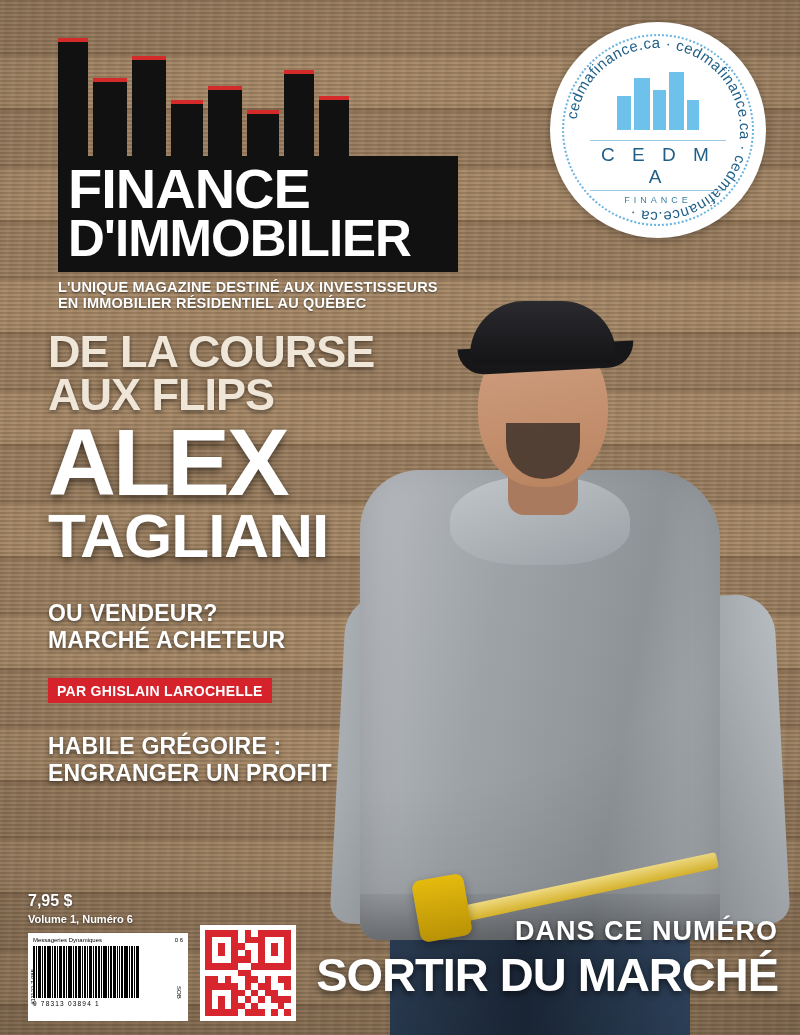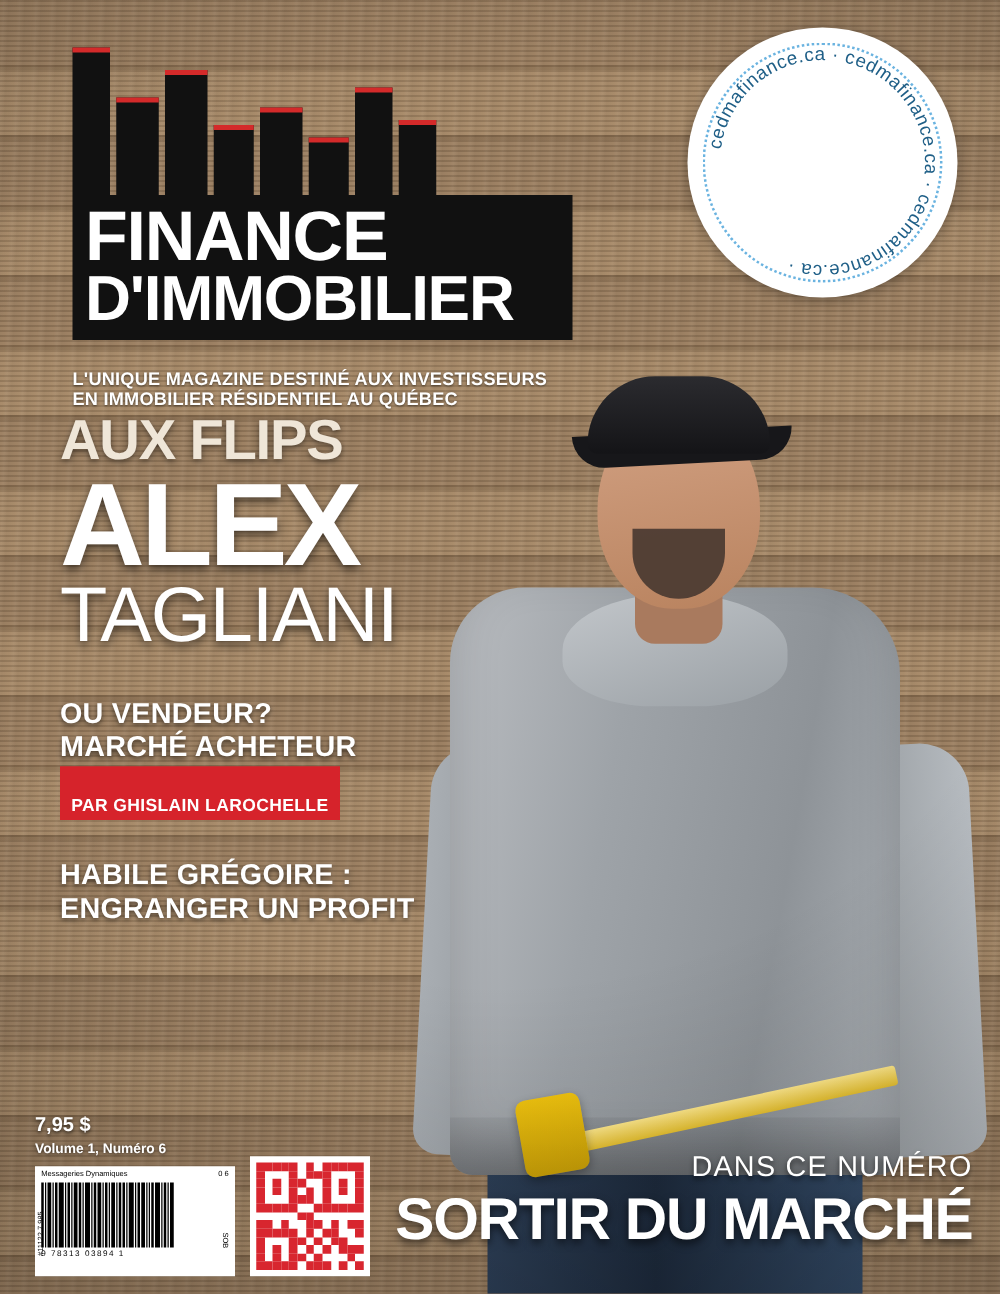--- a/index.html
+++ b/index.html
@@ -106,21 +106,21 @@
   .masthead { position: absolute; left: 58px; top: 36px; width: 400px; }
   .bars { display: flex; align-items: flex-end; gap: 5px; height: 120px; }
   .bar { background: #111; border-top: 4px solid #d42a2a; }
   .logo-block { background: #111; padding: 6px 10px 8px 10px; }
   .logo-line {
     color: #fff; font-weight: 700; letter-spacing: -1px;
     font-size: 56px; line-height: 0.95; white-space: nowrap;
   }
   .logo-line.second { font-size: 51px; }
   .tagline {
-    margin-top: 24px; color: #fff; font-weight: 700; font-size: 14.5px;
+    margin-top: 7px; color: #fff; font-weight: 700; font-size: 14.5px;
     line-height: 1.15; letter-spacing: .2px; text-transform: uppercase;
     text-shadow: 0 1px 2px rgba(0,0,0,.55);
     max-width: 390px;
   }
 
   
   .seal { position: absolute; right: 34px; top: 22px; width: 216px; height: 216px; }
   .seal .disc {
     position: absolute; inset: 0; border-radius: 50%;
     background: #fff; box-shadow: 0 2px 10px rgba(0,0,0,.3);
@@ -143,40 +143,40 @@
   .heads { position: absolute; left: 48px; top: 330px; width: 370px; }
   .kicker {
     color: #efe6d8; font-weight: 700; font-size: 45px; line-height: 0.96;
     letter-spacing: -1px; text-shadow: 0 2px 5px rgba(0,0,0,.5);
   }
   .name1 {
     color: #fff; font-weight: 700; font-size: 94px; line-height: 0.92;
     letter-spacing: -3px; margin-top: 4px; text-shadow: 0 3px 8px rgba(0,0,0,.55);
   }
   .name2 {
-    color: #fff; font-weight: 400; font-size: 62px; line-height: 0.95;
+    color: #fff; font-weight: 700; font-size: 62px; line-height: 0.95;
     letter-spacing: -1px; text-shadow: 0 3px 8px rgba(0,0,0,.55);
   }
 
   .teaser { margin-top: 34px; }
   .teaser .line {
     color: #fff; font-weight: 700; font-size: 23px; line-height: 1.18;
     letter-spacing: .2px; text-shadow: 0 2px 4px rgba(0,0,0,.55);
   }
   .byline {
     display: inline-block; background: #d6232b; color: #fff;
     font-weight: 700; font-size: 14px; letter-spacing: .3px;
-    padding: 23px 9px 4px; margin-top: 2px;
+    padding: 5px 9px 4px; margin-top: 24px;
   }
   .teaser2 { margin-top: 30px; }
 
   
   .br { position: absolute; right: 22px; bottom: 36px; width: 470px; text-align: right; }
   .br .small {
-    color: #fff; font-weight: 400; font-size: 23px; letter-spacing: 1px;
+    color: #fff; font-weight: 700; font-size: 27px; letter-spacing: 1px;
     text-shadow: 0 2px 4px rgba(0,0,0,.6);
   }
   .br .big {
     color: #fff; font-weight: 700; font-size: 47px; line-height: 1.02;
     letter-spacing: -1px; margin-top: 4px; text-shadow: 0 3px 7px rgba(0,0,0,.6);
   }
 
   
   .price { position: absolute; left: 28px; bottom: 110px; }
   .price .p1 { color: #fff; font-weight: 700; font-size: 16px; text-shadow: 0 1px 3px rgba(0,0,0,.6); }
@@ -247,23 +247,35 @@
     <div class="disc"></div>
     <div class="ring"></div>
     <svg viewBox="0 0 216 216" width="216" height="216">
       <defs>
         <path id="circ" d="M 108,108 m -82,0 a 82,82 0 1 1 164,0 a 82,82 0 1 1 -164,0"></path>
       </defs>
       <text font-family="Liberation Sans, sans-serif" font-size="15" fill="#1f5f87" letter-spacing="0.5">
         <textPath href="#circ" startOffset="2%">cedmafinance.ca · cedmafinance.ca · cedmafinance.ca ·</textPath>
       </text>
     </svg>
+    <div class="inner">
+      <div class="bldg">
+        <i style="width:14px;height:34px"></i>
+        <i style="width:16px;height:52px"></i>
+        <i style="width:13px;height:40px"></i>
+        <i style="width:15px;height:58px"></i>
+        <i style="width:12px;height:30px"></i>
+      </div>
+      <div class="cname">C E D M A</div>
+      <div class="cfin">FINANCE</div>
+    </div>
   </div>
 
   <div class="heads">
+    <div class="kicker">DE LA COURSE</div>
     <div class="kicker">AUX FLIPS</div>
     <div class="name1">ALEX</div>
     <div class="name2">TAGLIANI</div>
 
     <div class="teaser">
       <div class="line">OU VENDEUR?</div>
       <div class="line">MARCHÉ ACHETEUR</div>
       <div class="byline">PAR GHISLAIN LAROCHELLE</div>
     </div>
 

